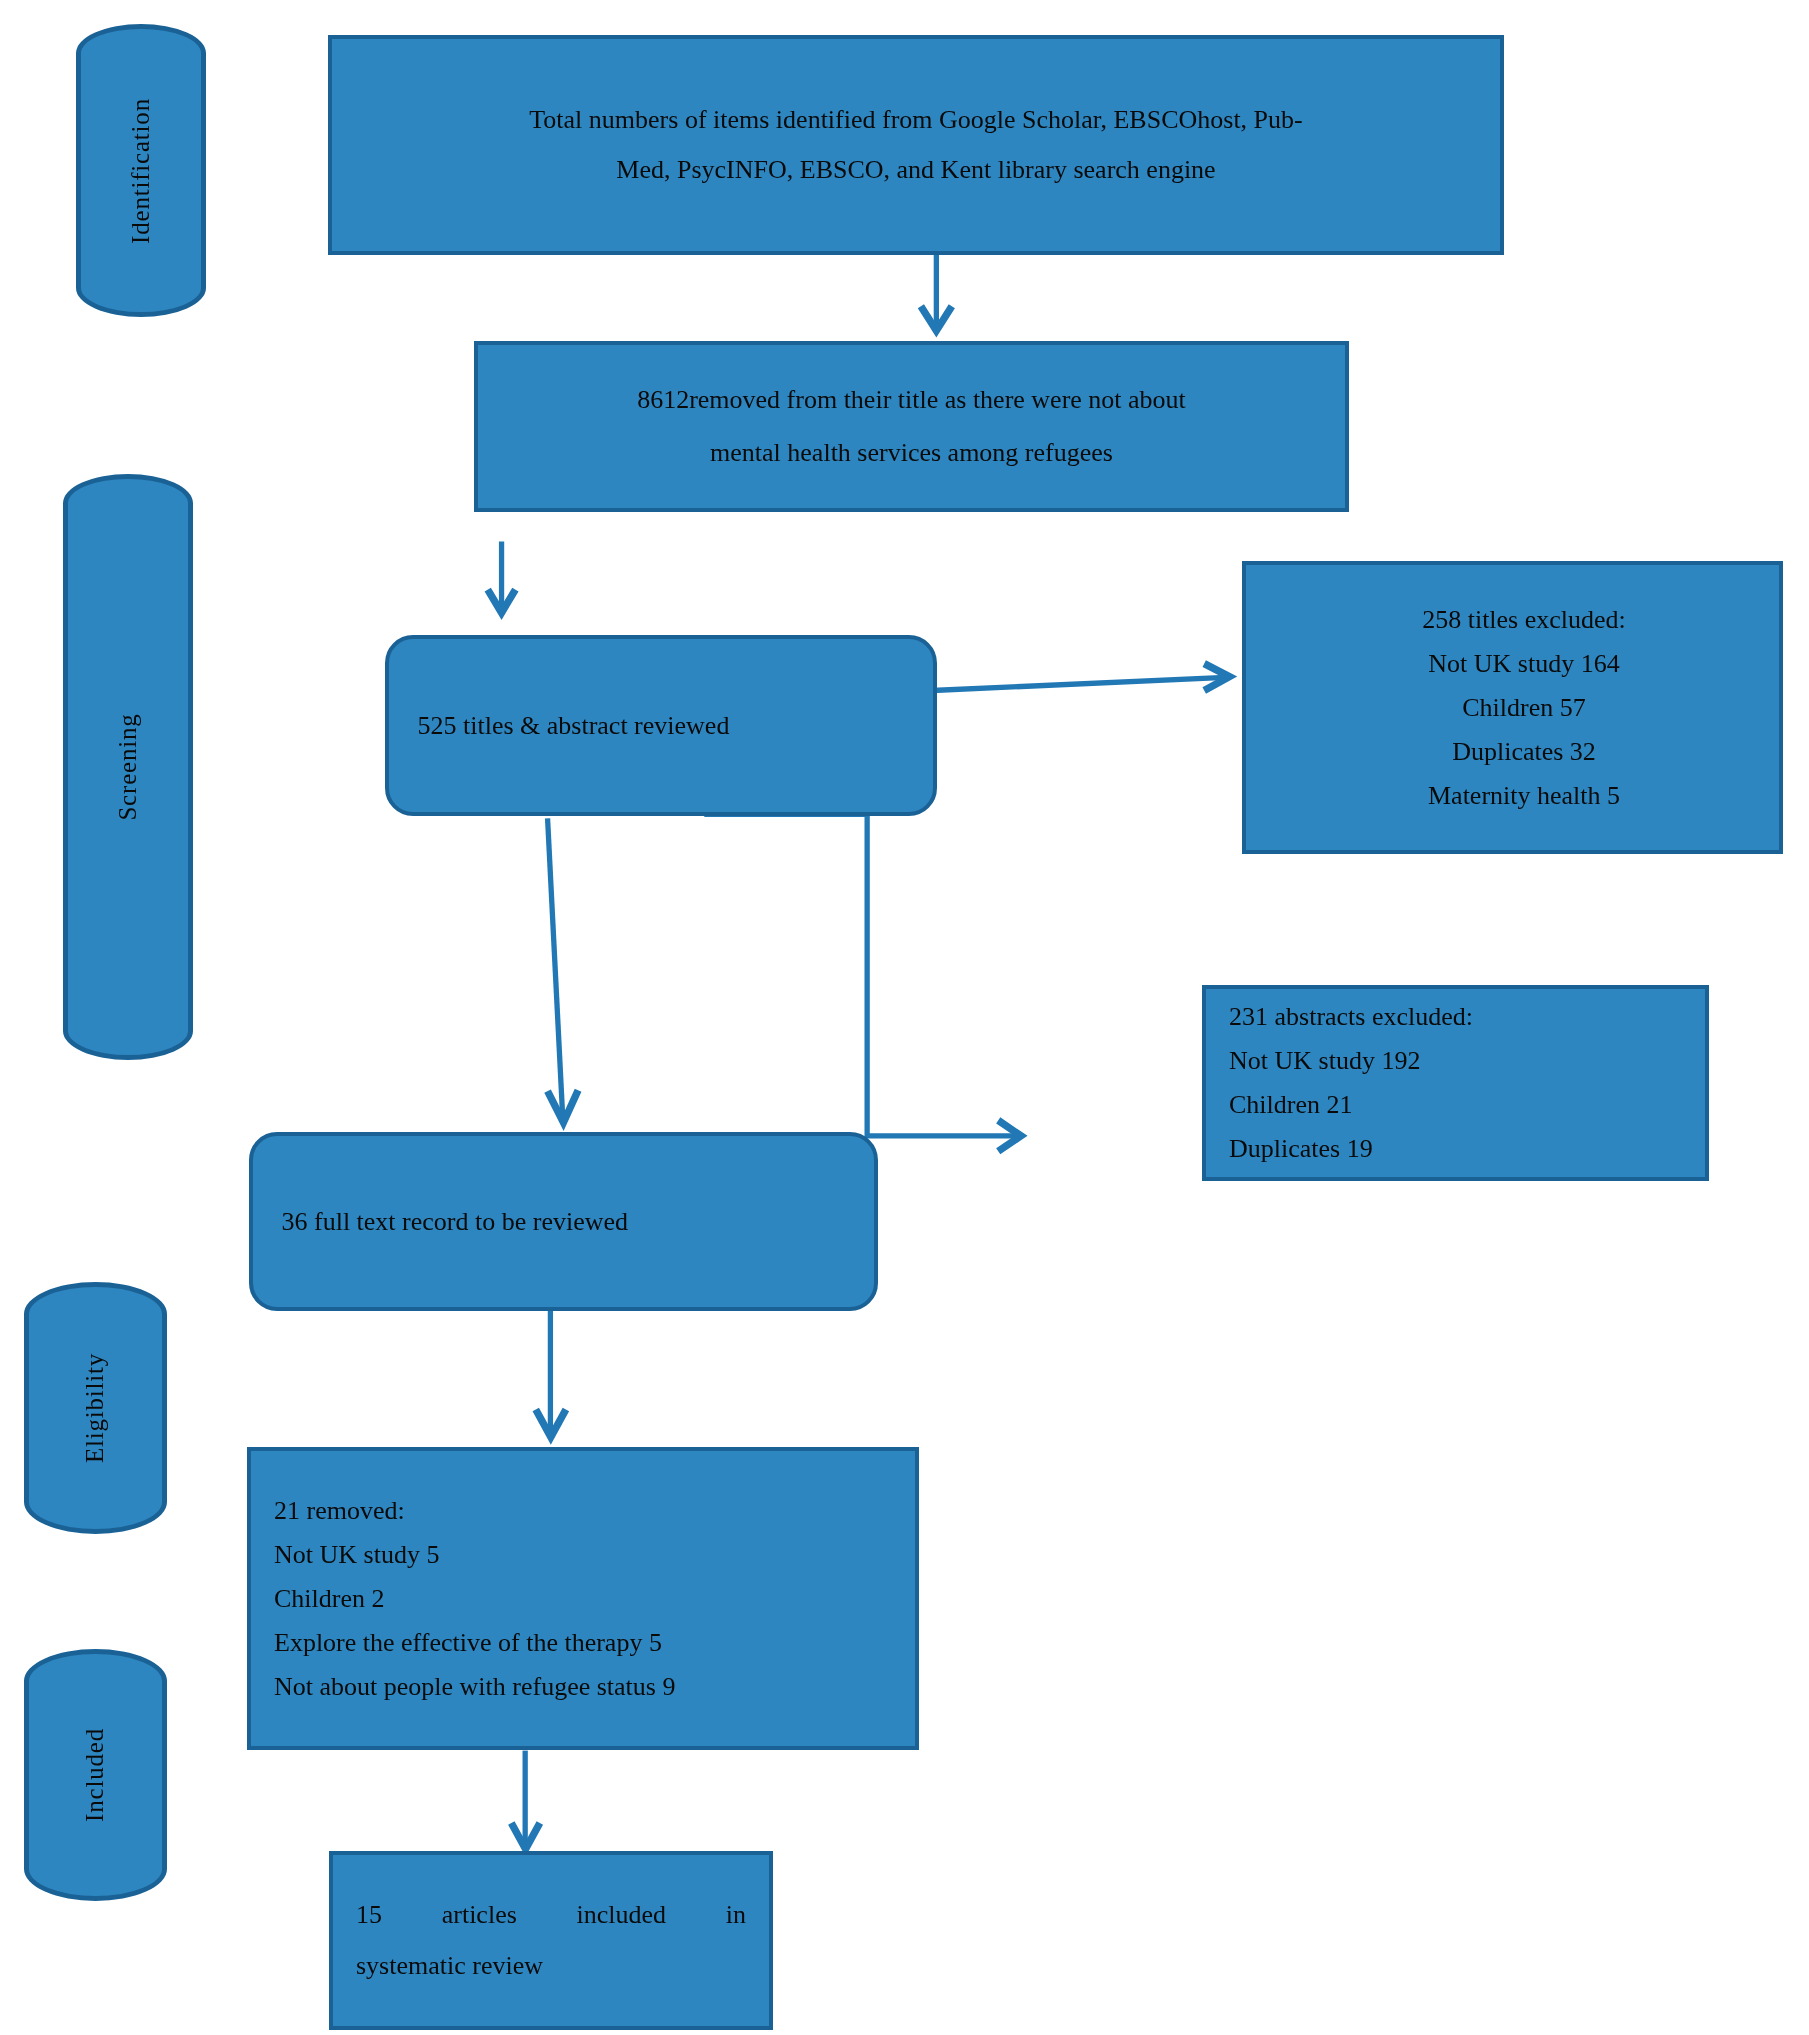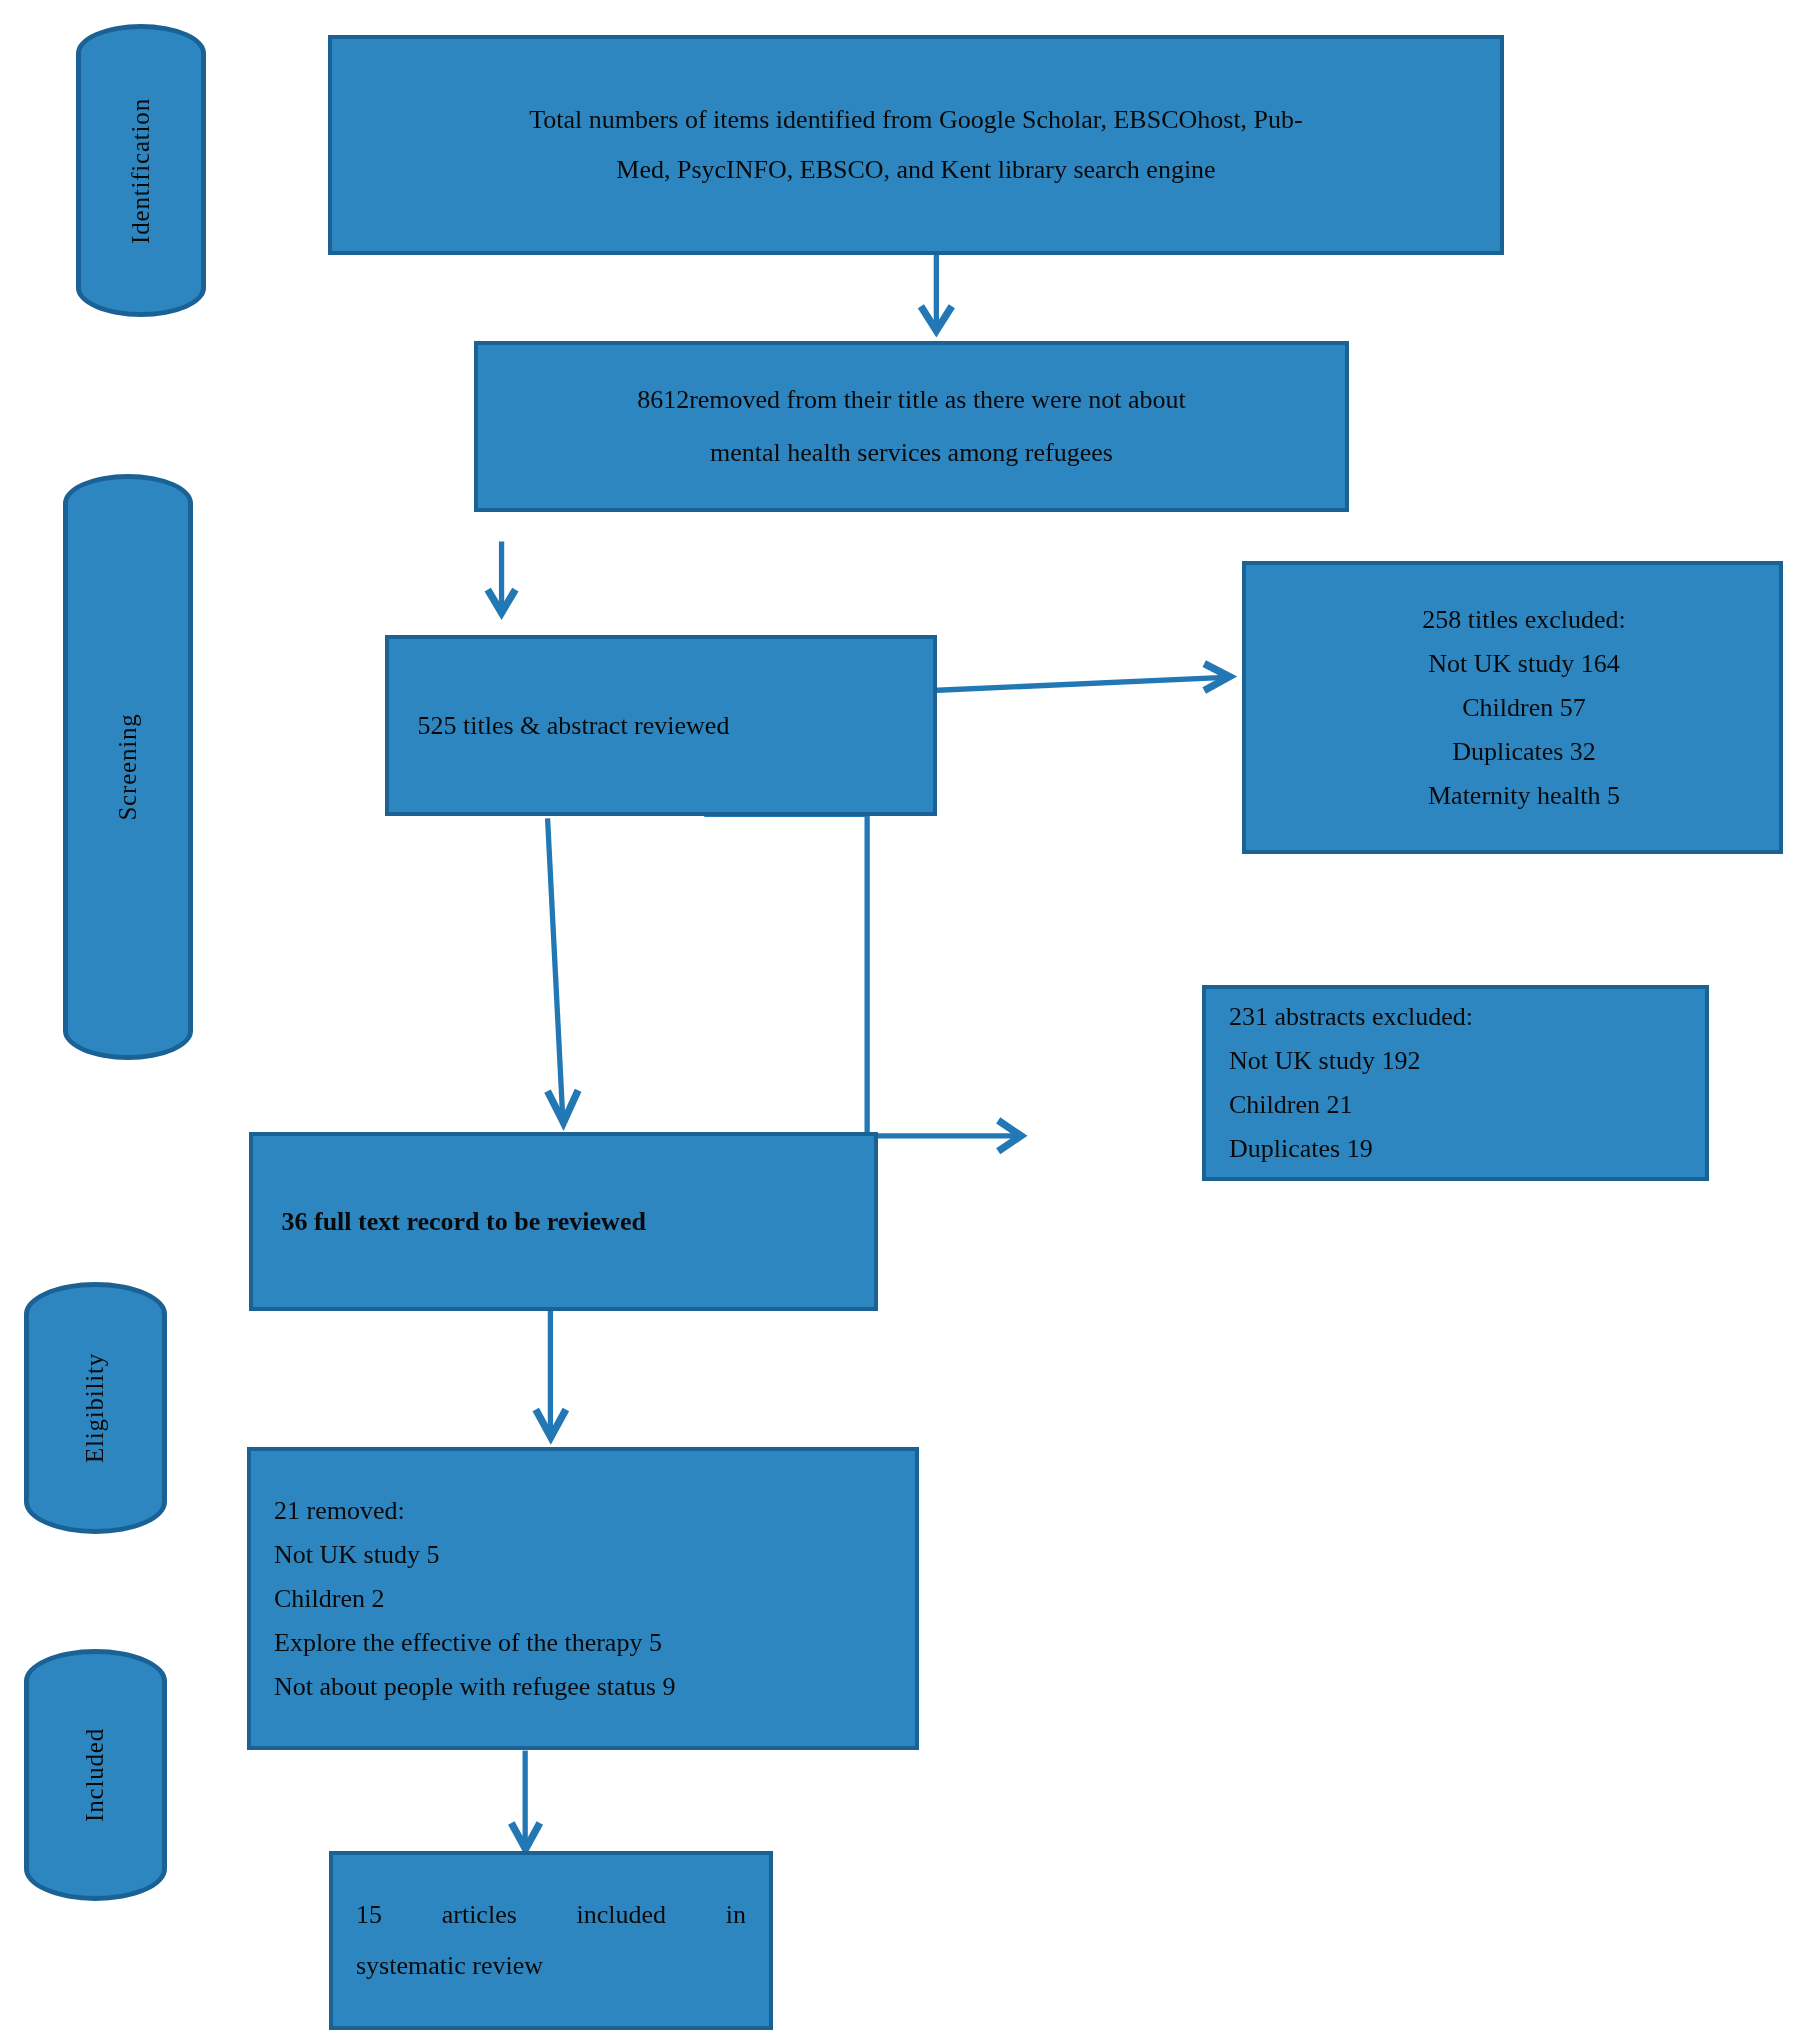--- a/index.html
+++ b/index.html
@@ -54,21 +54,21 @@
 
   
   .box.center .line { text-align: center; }
   .box.center { padding: 0 16.3px; }
 
   
   .box.listbox { padding-left: 23px; }
   .box.listbox .line { margin: 9px 0; }
 
   
-  .box.single { padding-left: 28.5px; }
+  .box.single { padding-left: 28.5px; border-radius: 28px; }
 
   
   .box.justify { padding: 16px 23px; }
   .box.justify .line {
     text-align: justify;
     text-align-last: justify;
     white-space: normal;
     margin: 12.2px 0;
   }
   .box.justify .line.last {
@@ -168,21 +168,21 @@
     <div class="line">Maternity health 5</div>
   </div>
 
   <div class="box listbox" style="left:1202px; top:985px; width:507px; height:196px;">
     <div class="line">231 abstracts excluded:</div>
     <div class="line">Not UK study 192</div>
     <div class="line">Children 21</div>
     <div class="line">Duplicates 19</div>
   </div>
 
-  <div class="box single" style="left:249px; top:1132px; width:629px; height:179px;font-weight:bold;">
+  <div class="box single" style="left:249px; top:1132px; width:629px; height:179px;">
     <div class="line">36 full text record to be reviewed</div>
   </div>
 
   <div class="box listbox" style="left:247px; top:1447px; width:672px; height:303px;">
     <div class="line">21 removed:</div>
     <div class="line">Not UK study 5</div>
     <div class="line">Children 2</div>
     <div class="line">Explore the effective of the therapy 5</div>
     <div class="line">Not about people with refugee status 9</div>
   </div>

